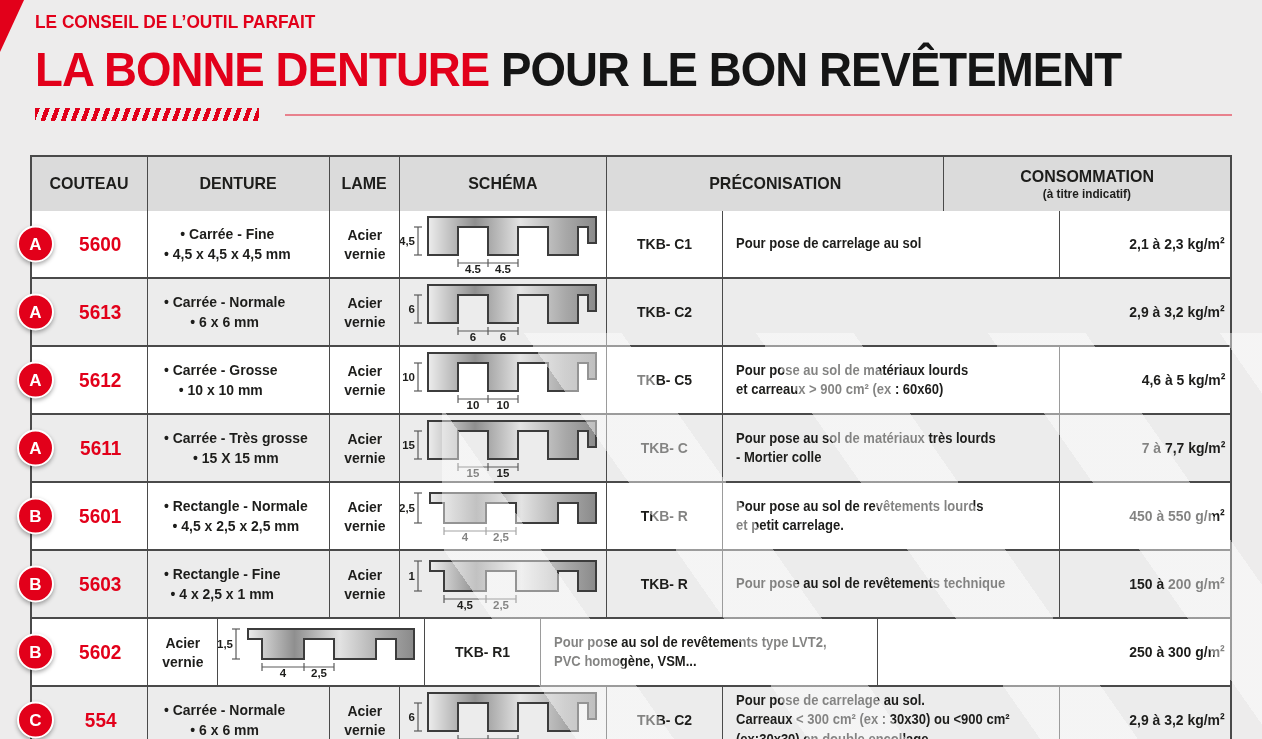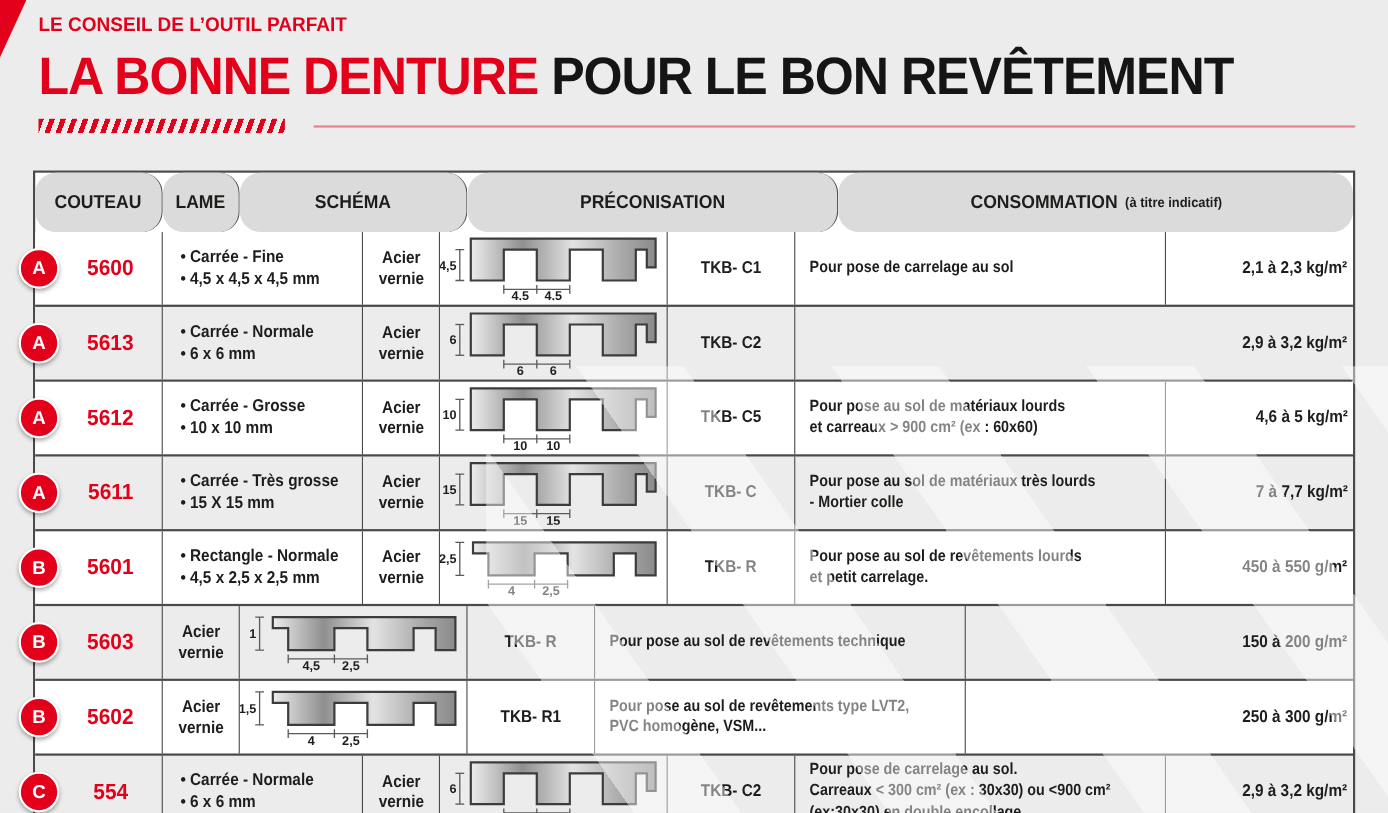--- a/index.html
+++ b/index.html
@@ -50,30 +50,30 @@
     background:#fff; z-index:1;
   }
   .row{ display:flex; }
   .row + .row{ border-top:2px solid var(--line); }
   .cell{
     box-sizing:border-box; border-right:1.5px solid var(--line);
     display:flex; align-items:center;
   }
   .cell:last-child{ border-right:none; }
   .c-couteau{ width:116px; justify-content:center; position:relative; padding-left:22px; }
-  .c-denture{ width:182px; padding-left:16px; }
+  .c-denture{ width:182px; padding-left:16px;text-align:center; }
   .c-lame{ width:70px; justify-content:center; text-align:center; }
   .c-schema{ width:207px; justify-content:flex-start; }
   .c-type{ width:116px; justify-content:center; }
   .c-preco{ width:337px; padding-left:13px; }
   .c-conso{ flex:1; justify-content:flex-end; text-align:center; }
   .header-row{ height:54px; }
-  .header-row .cell{ background:#dbdbdb; justify-content:center; padding:0; text-align:center;border-radius:19px; }
+  .header-row .cell{ background:#dbdbdb; justify-content:center; padding:0; text-align:center; }
   .th{ font-weight:bold; font-size:17px; transform:scaleX(.94); white-space:nowrap; }
-  .th-stack{ display:flex; align-items:center; line-height:1.15; }
+  .th-stack{ display:flex; flex-direction:column; align-items:center; line-height:1.15; }
   .th-sub{ font-weight:bold; font-size:12.5px; transform:scaleX(.94); }
   .data-row{ height:66px; background:#fff; }
   .data-row.alt{ background:#ececec; }
   .badge{
     position:absolute; left:-15px; top:50%; transform:translateY(-50%);
     width:33px; height:33px; border-radius:50%;
     background:var(--red); border:2.5px solid #fff;
     box-shadow:0 2px 4px rgba(0,0,0,.35);
     color:#fff; font-weight:bold; font-size:17px;
     display:flex; align-items:center; justify-content:center;
@@ -98,20 +98,23 @@
     <div class="hatch"></div>
     <div class="thin-rule"></div>
   </div>
 </div>
 
 <div class="spec-table">
   <div class="row header-row">
     <div class="cell c-couteau">
         <span class="th">COUTEAU</span>
       </div>
+    <div class="cell c-denture">
+        <span class="th">DENTURE</span>
+      </div>
     <div class="cell c-lame">
         <span class="th">LAME</span>
       </div>
     <div class="cell c-schema">
         <span class="th">SCHÉMA</span>
       </div>
     <div class="cell c-preco">
         <span class="th">PRÉCONISATION</span>
       </div>
     <div class="cell c-conso">
@@ -315,20 +318,24 @@
     <div class="cell c-conso">
       <span class="txt-c">450 à 550 g/m²</span>
     </div>
   </div>
 
   <div class="row data-row alt">
     <div class="cell c-couteau">
       <span class="badge">B</span>
       <span class="knife-num">5603</span>
     </div>
+    <div class="cell c-denture">
+      <span class="txt mline">• Rectangle - Fine
+• 4 x 2,5 x 1 mm</span>
+    </div>
     <div class="cell c-lame">
       <span class="txt-c mline">Acier
 vernie</span>
     </div>
     <div class="cell c-schema">
       <span><svg width="200" height="62" viewBox="0 0 200 62">
     <path d="M30,10 H196 V40 H178 V20 H158 V40 H116 V20 H86 V40 H44 V20 H30 Z" fill="url(#bladeGrad)" stroke="#3c3c3c" stroke-width="2"></path>
     <line x1="18" y1="10" x2="18" y2="40" stroke="#5a5a5a" stroke-width="1.2"></line>
     <line x1="14" y1="10" x2="22" y2="10" stroke="#5a5a5a" stroke-width="1.2"></line>
     <line x1="14" y1="40" x2="22" y2="40" stroke="#5a5a5a" stroke-width="1.2"></line>

